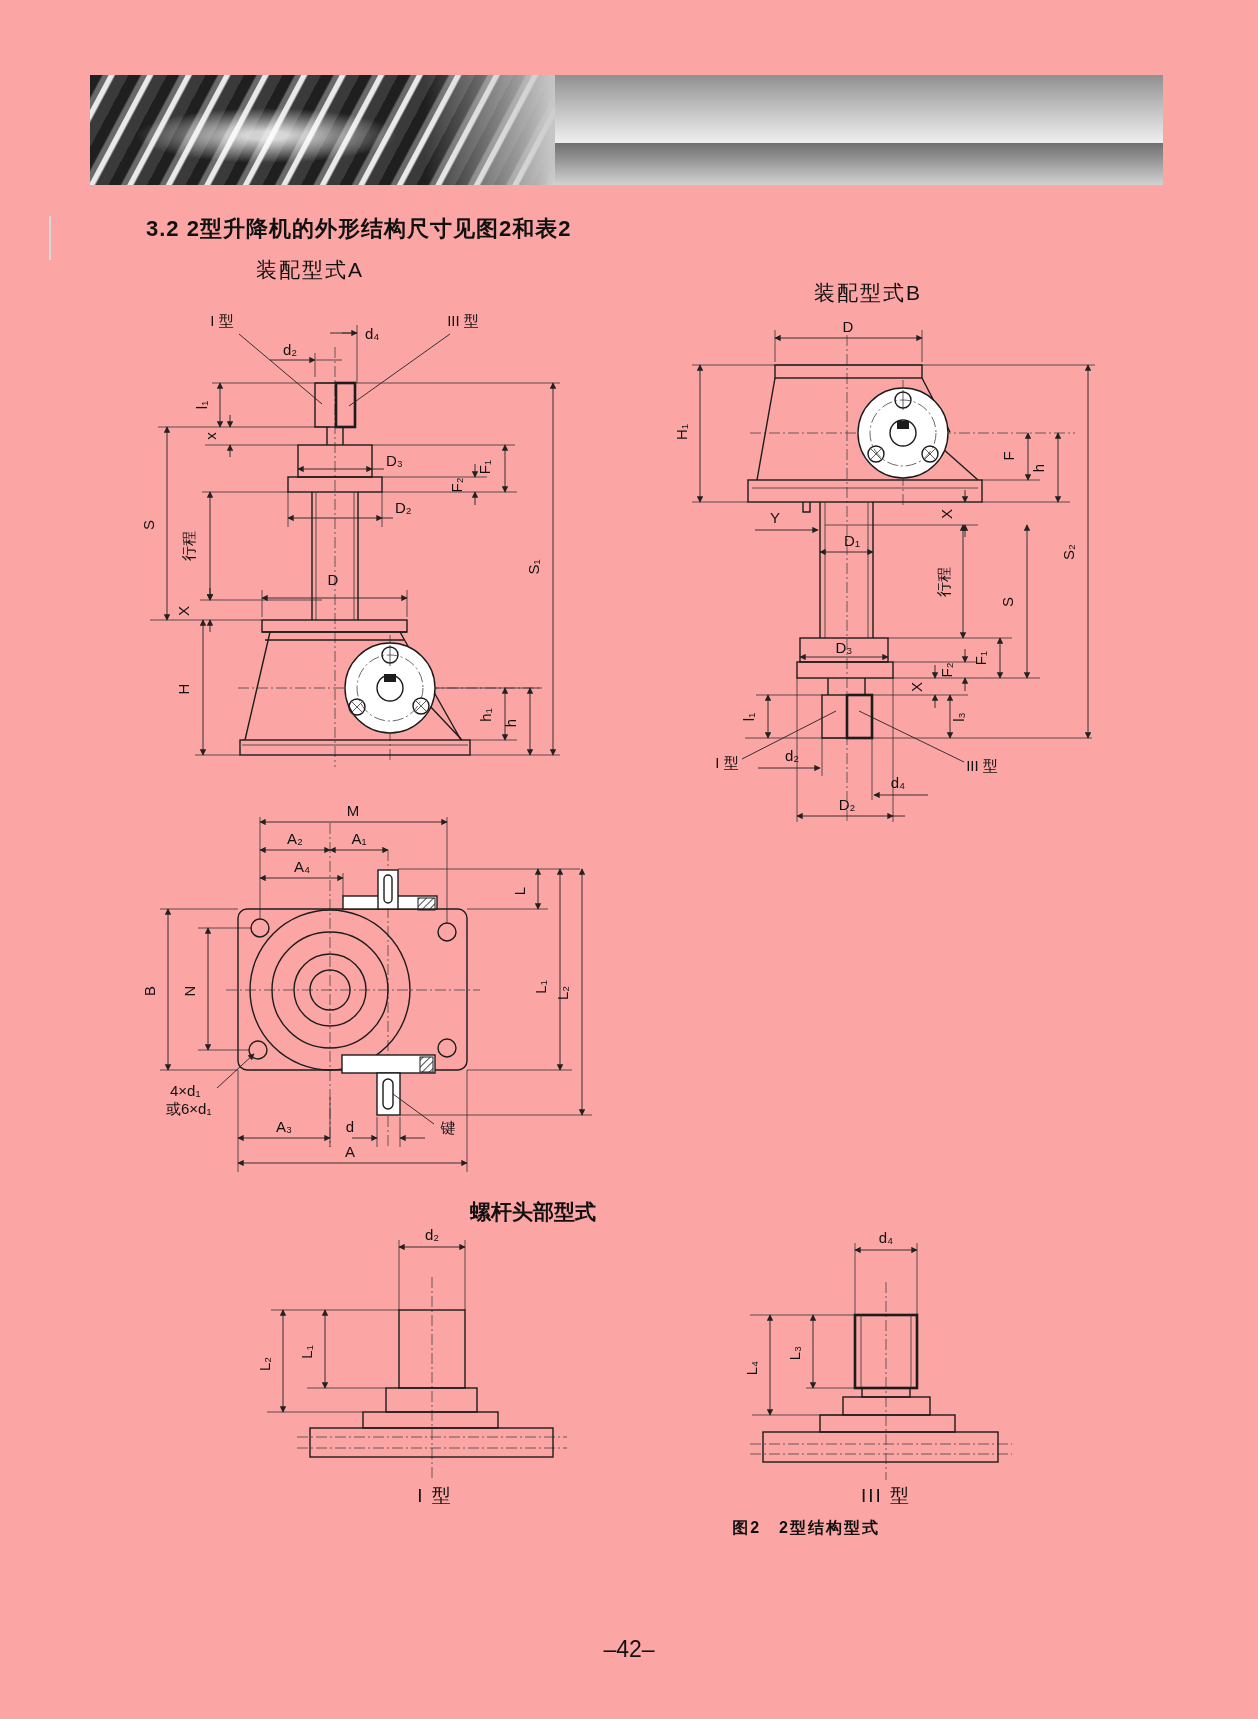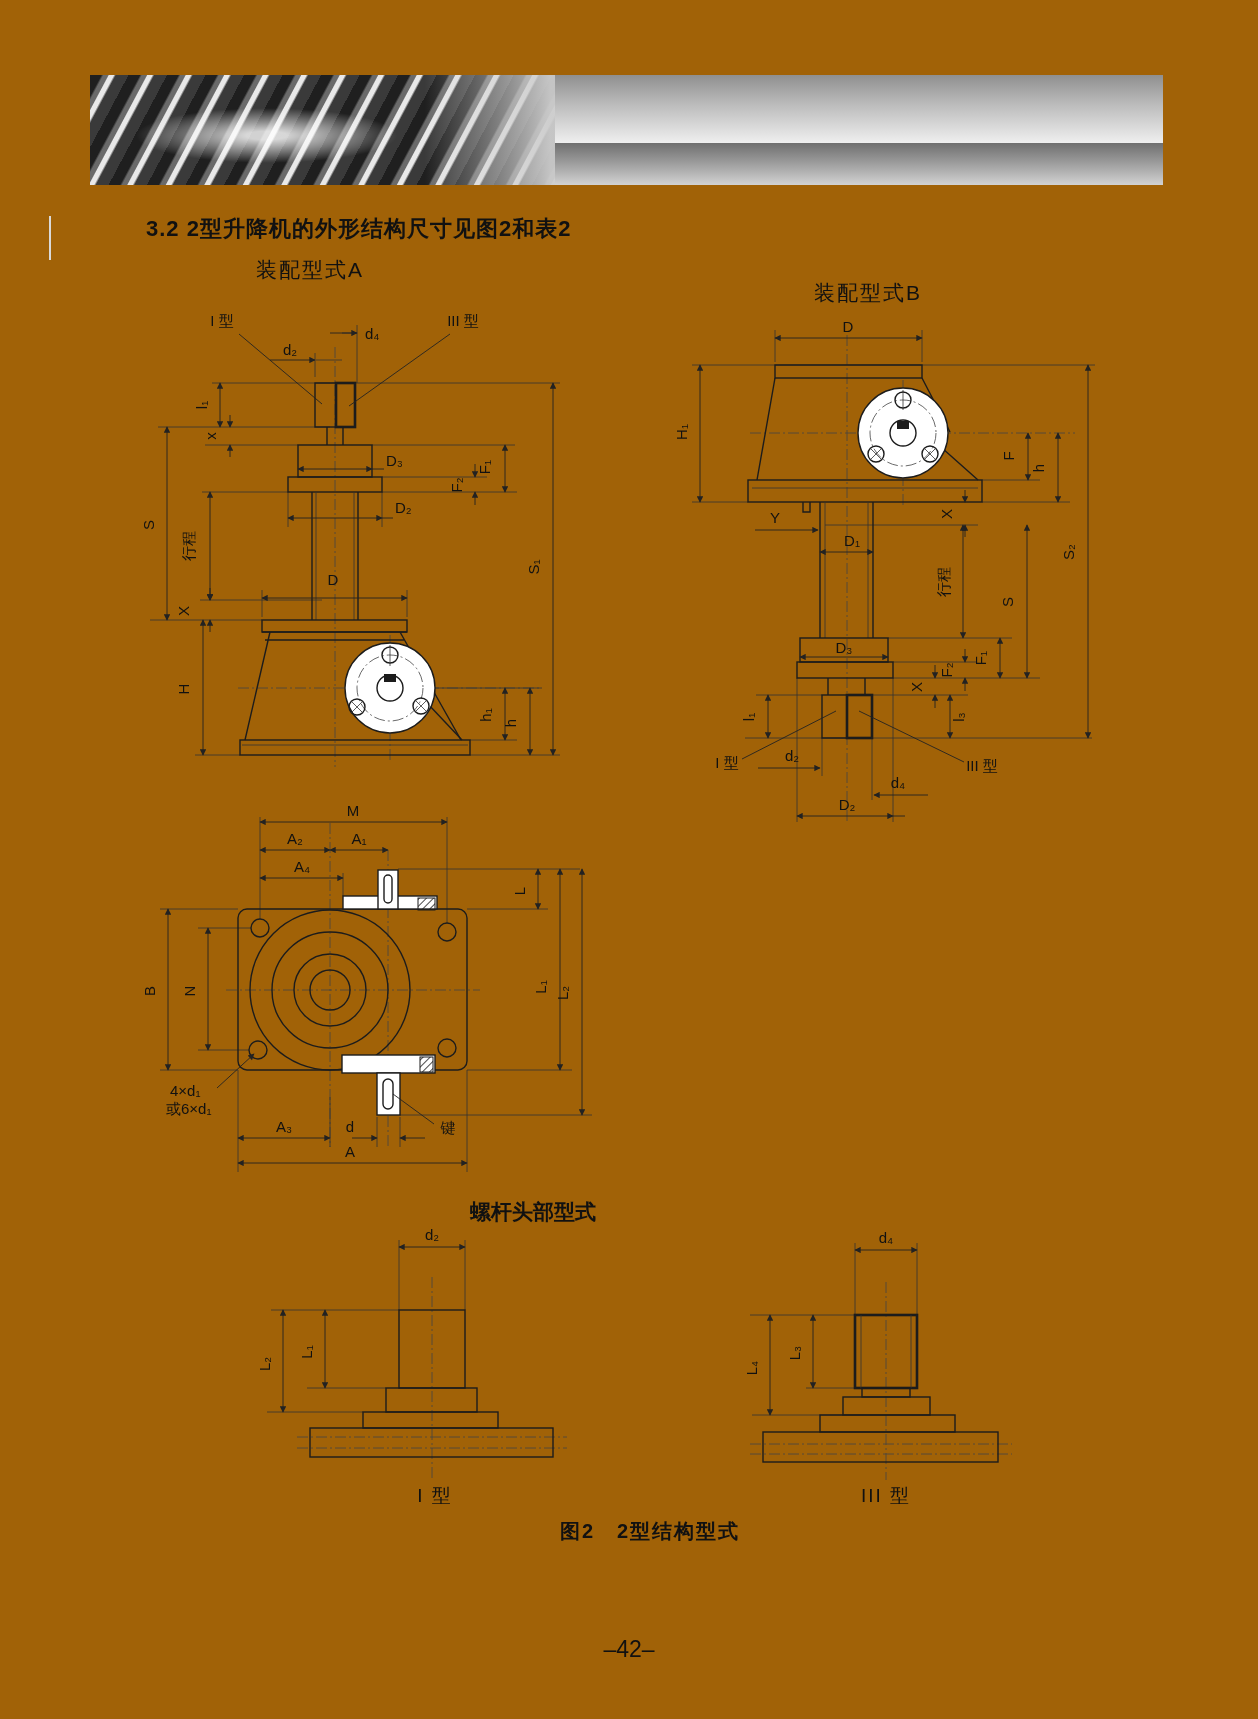--- a/index.html
+++ b/index.html
@@ -1,34 +1,34 @@
 <!DOCTYPE html>
 <html><head>
 <meta charset="utf-8">
 <style>
   html,body{margin:0;padding:0;background:#e8e8e8;}
-  .page{position:relative;width:1258px;height:1719px;background:#a16207;
+  .page{position:relative;width:1258px;height:1719px;background:#fca5a5;
         font-family:"Liberation Sans","DejaVu Sans",sans-serif;color:#111;overflow:hidden;}
   
   .banner{position:absolute;left:90px;top:75px;width:1073px;height:110px;}
   .band-upper{position:absolute;left:0;top:0;width:100%;height:68px;
     background:linear-gradient(180deg,#8f8f8f 0%,#bdbdbd 45%,#efefef 100%);}
   .band-lower{position:absolute;left:0;top:68px;width:100%;height:42px;
     background:linear-gradient(180deg,#6f6f6f 0%,#9a9a9a 45%,#d2d2d2 100%);}
   .gear-photo{position:absolute;left:0;top:0;width:465px;height:110px;
     background:
       linear-gradient(90deg,rgba(60,60,60,0) 72%,rgba(205,205,205,.95) 99%),
       radial-gradient(ellipse at 38% 55%,rgba(255,255,255,.8) 0 5%,rgba(255,255,255,0) 32%),
       repeating-linear-gradient(118deg,#1f1f1f 0 10px,#6a6a6a 12px 16px,#e9e9e9 17px 21px,#3a3a3a 23px 34px),
       linear-gradient(180deg,#4a4a4a,#2c2c2c);}
   .scan-mark{position:absolute;left:49px;top:216px;width:2px;height:44px;background:#d9d9d9;}
   .heading{position:absolute;left:146px;top:214px;font-size:22px;font-weight:600;letter-spacing:1px;}
   .section-title{position:absolute;font-size:21px;font-weight:600;text-align:left;}
-  .fig-caption{position:absolute;left:420px;top:1518px;width:460px;text-align:center;
-               font-size:20px;font-weight:700;letter-spacing:2px;}
+  .fig-caption{position:absolute;left:420px;top:1518px;width:460px;text-align:right;
+               font-size:16px;font-weight:700;letter-spacing:2px;}
   .page-num{position:absolute;left:0;top:1636px;width:100%;text-align:center;font-size:23px;}
   svg{position:absolute;overflow:visible;}
   svg text{font-family:"Liberation Sans","DejaVu Sans",sans-serif;font-size:15px;fill:#111;}
   svg text.title{font-size:21px;letter-spacing:2px;}
   svg text.cap{font-size:19px;letter-spacing:2px;}
   .out{stroke:#1c1c1c;stroke-width:1.4;fill:none;}
   .bold{stroke:#1c1c1c;stroke-width:2.6;fill:none;}
   .thin{stroke:#333;stroke-width:0.8;fill:none;}
   .dim{stroke:#222;stroke-width:0.9;fill:none;}
   .cl{stroke:#444;stroke-width:0.8;stroke-dasharray:11 3 2 3;fill:none;}

